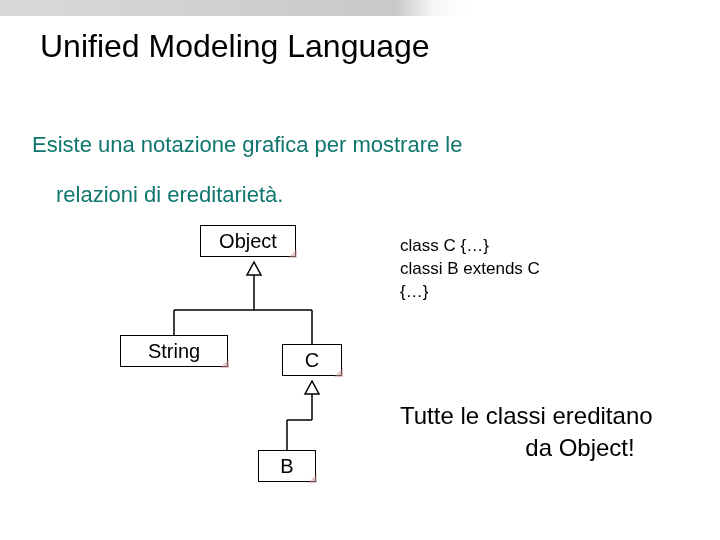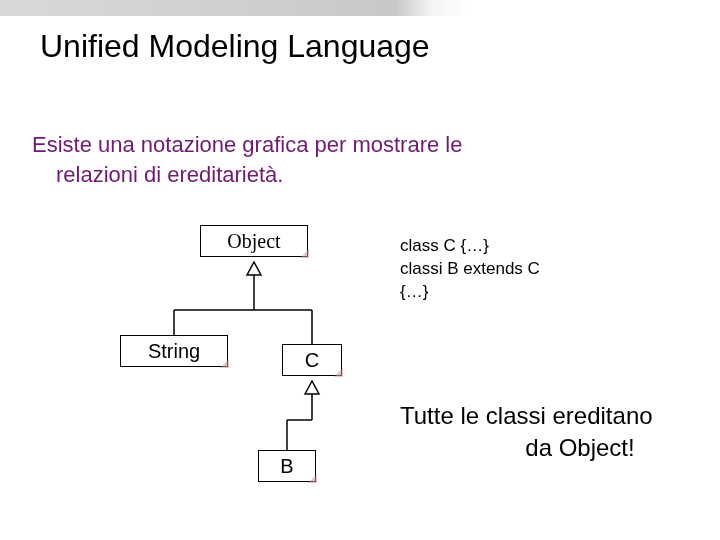--- a/index.html
+++ b/index.html
@@ -35,46 +35,47 @@
     color: #000;
     font-weight: normal;
     text-align: center;
   }
   .subtitle {
     position: absolute;
     left: 32px;
     top: 130px;
     right: 40px;
     font-size: 22px;
-    color: #701a75;
+    color: #0f766e;
     line-height: 1.35;
   }
   .subtitle .indent {
     display: block;
     padding-left: 24px;
+    margin-top: 20px;
   }
 
   
   .dia {
     position: absolute;
     left: 0;
     top: 0;
     right: 0;
     bottom: 0;
   }
   .box {
     position: absolute;
     border: 1.5px solid #000;
     background: #fff;
     font-size: 20px;
     text-align: center;
     box-sizing: border-box;
     padding: 4px 4px;
   }
-  .box-object { left: 200px; top: 225px; width: 108px; height: 32px; font-family: Liberation Serif, serif; }
+  .box-object { left: 200px; top: 225px; width: 96px; height: 32px; }
   .box-string { left: 120px; top: 335px; width: 108px; height: 32px; }
   .box-c      { left: 282px; top: 344px; width: 60px;  height: 32px; }
   .box-b      { left: 258px; top: 450px; width: 58px;  height: 32px; }
 
   .dog-ear {
     position: absolute;
     right: -2px;
     bottom: -2px;
     width: 0;
     height: 0;

